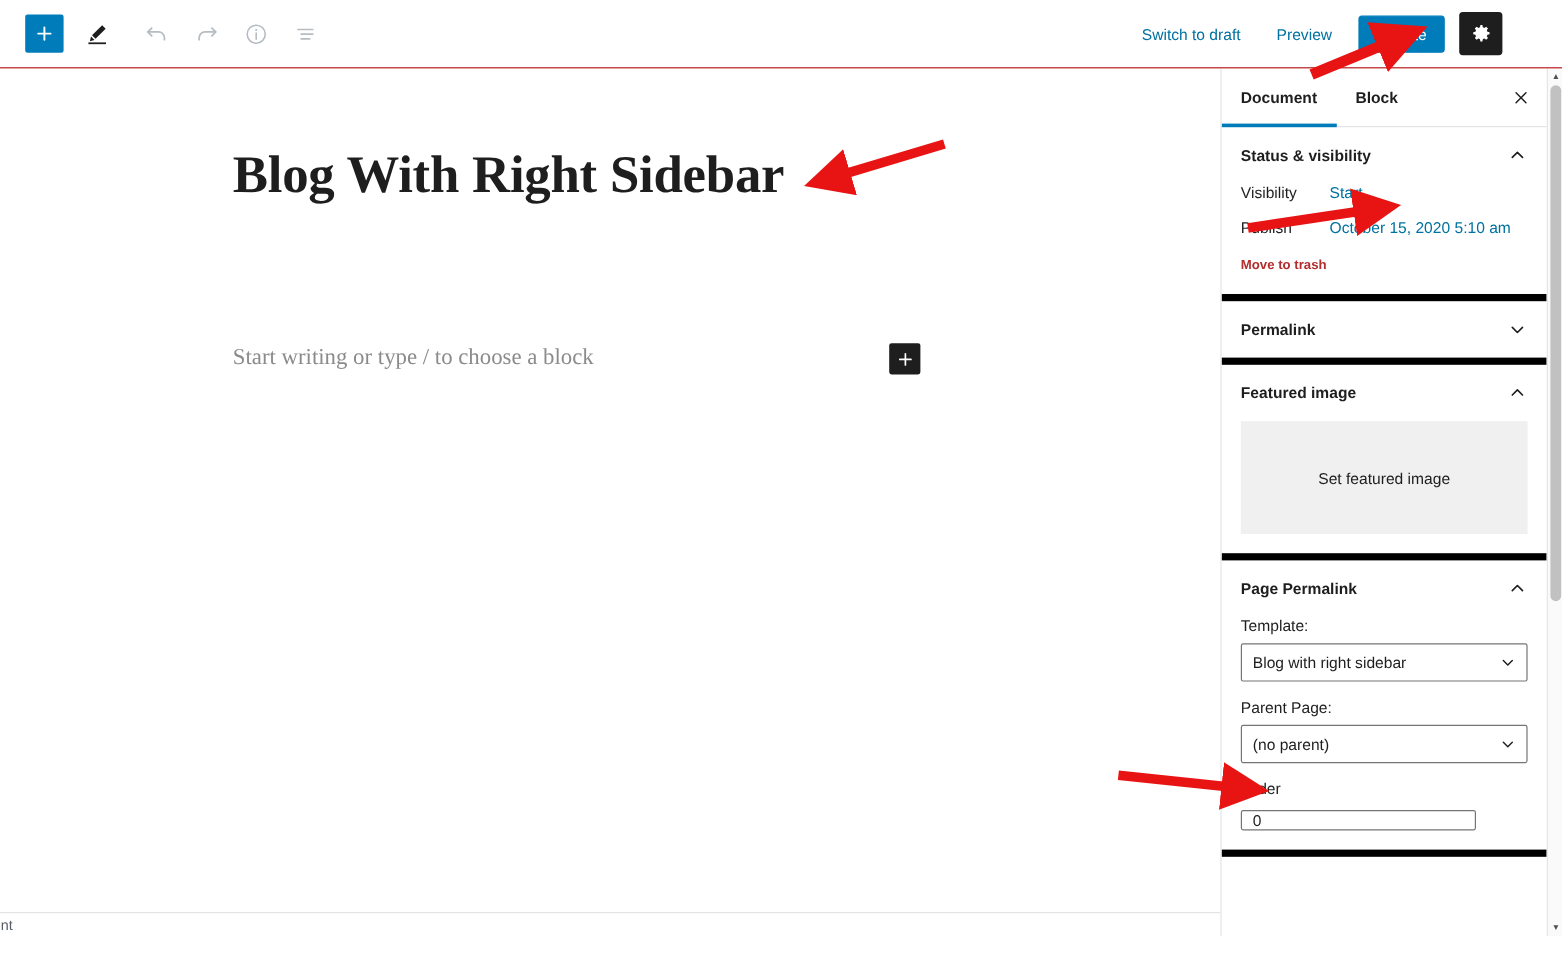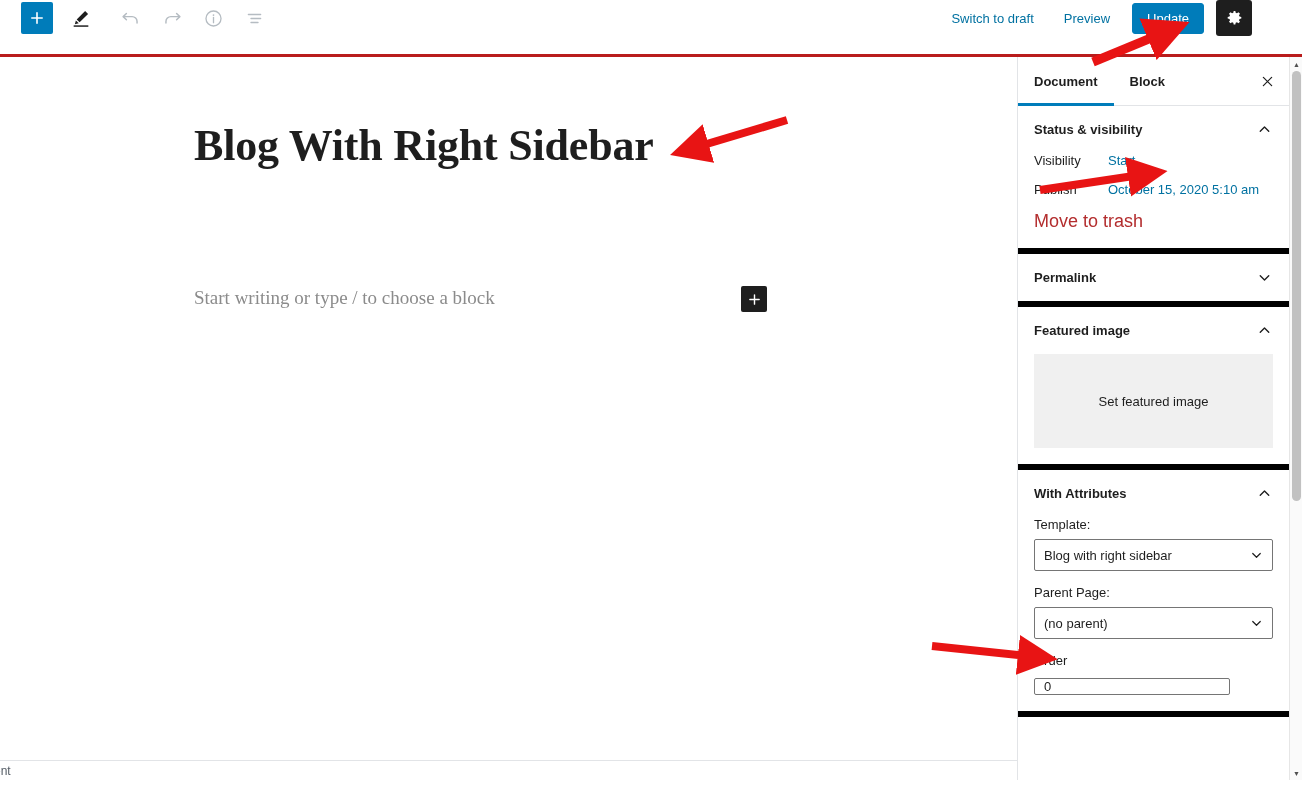--- a/index.html
+++ b/index.html
@@ -12,22 +12,22 @@
     -webkit-font-smoothing: antialiased;
   }
 
   #app { position: relative; width: 1302px; height: 800px; }
 
   
   .toolbar {
     position: absolute; top: 0; left: 0;
     width: 1302px; height: 57px;
     background: #fff;
-    border-bottom: 3px solid #b91c1c;
-    display: flex; align-items: flex-start;
+    border-bottom: 1px solid #b91c1c;
+    display: flex; align-items: center;
     z-index: 30;
   }
   .toolbar-left { display: flex; align-items: center; padding-left: 21px; gap: 0px; }
   .tb-btn {
     width: 36px; height: 36px;
     display: flex; align-items: center; justify-content: center;
     background: transparent; border: none; cursor: pointer;
     color: #555d66;
   }
   .tb-btn.inserter {
@@ -140,22 +140,23 @@
     font-size: 13px; margin-bottom: 14px;
   }
   .row-label { color: #1e1e1e; width: 74px; flex: none; }
   .row-value {
     background: none; border: none; cursor: pointer;
     color: #0071a1; font-size: 13px; padding: 0;
     font-family: "Liberation Sans", sans-serif; text-align: left;
   }
   .trash-link {
     background: none; border: none; cursor: pointer; padding: 0;
-    color: #b32d2e; font-size: 18px;
-    font-family: "Liberation Sans", sans-serif;
+    color: #b32d2e; font-size: 11px;
+    font-family: "Liberation Sans", sans-serif;
+    font-weight: bold;
   }
 
   .featured-box {
     width: 100%; height: 94px; background: #f0f0f0;
     border: none; cursor: pointer;
     display: flex; align-items: center; justify-content: center;
     font-size: 13px; color: #1e1e1e;
     font-family: "Liberation Sans", sans-serif;
   }
 
@@ -360,21 +361,21 @@
         </span>
       </div>
       <div class="panel-body">
         <button class="featured-box">Set featured image</button>
       </div>
     </section>
 
 
     <section class="panel">
       <div class="panel-head">
-        <span class="panel-title">With Attributes</span>
+        <span class="panel-title">Page Permalink</span>
         <span class="chev">
           <svg width="17" height="17" viewBox="0 0 20 20">
               <path d="M5 12l5-5 5 5" stroke="#1e1e1e" stroke-width="1.6" fill="none" stroke-linecap="round" stroke-linejoin="round"></path>
             </svg>
         </span>
       </div>
       <div class="panel-body">
 
         <label class="field-label">Template:</label>
         <div class="sel-wrap">

